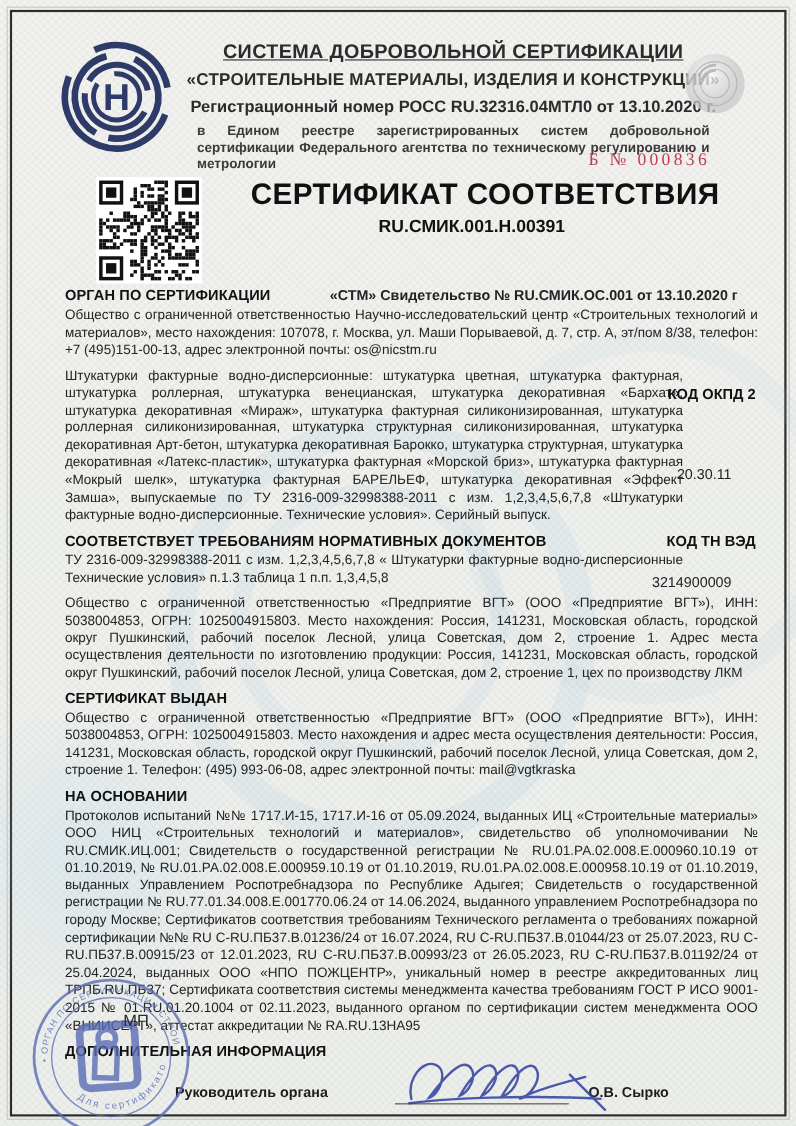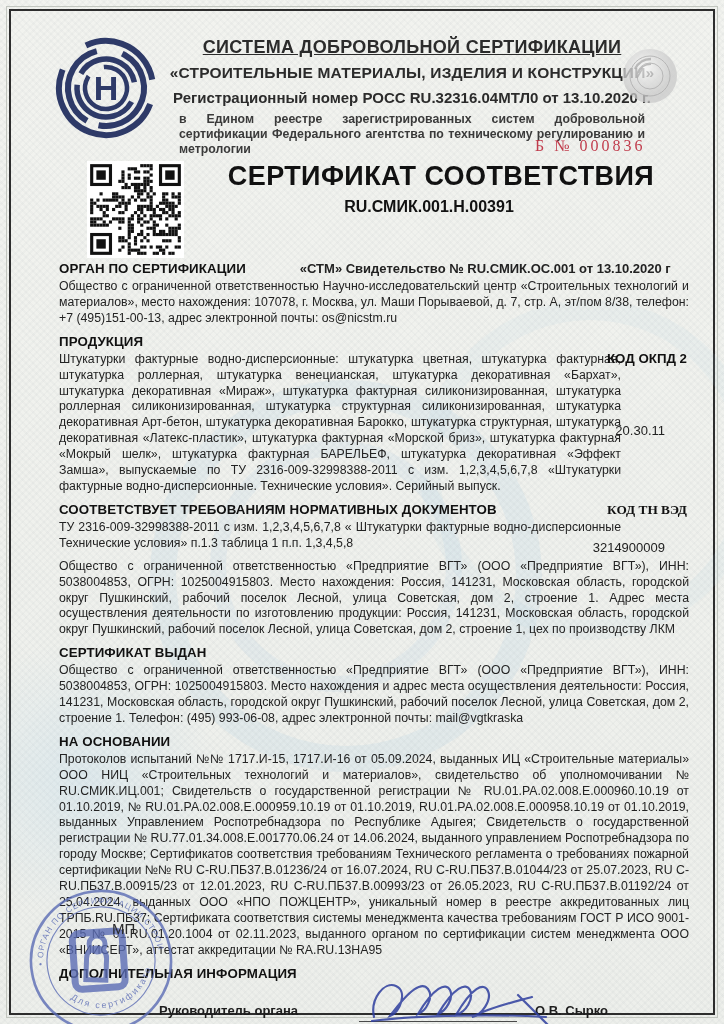--- a/index.html
+++ b/index.html
@@ -38,21 +38,21 @@
   
   .section{position:relative;margin-bottom:7px;}
   .sec-h{font-size:13.3px;font-weight:700;color:#111;letter-spacing:.1px;}
   .body{margin:3px 0 0 0;font-size:12.3px;line-height:15.9px;text-align:justify;color:#232323;}
   .organ-head{display:flex;align-items:baseline;}
   .organ-note{font-size:13px;font-weight:700;margin-left:54px;color:#222;text-align:right;}
   .w560{width:562px;}
   .code-label{position:absolute;right:2px;font-size:13.3px;font-weight:700;color:#111;}
   .code-value{position:absolute;right:24px;font-size:13px;color:#222;}
   .prod-label{top:17px;} .prod-value{top:89px;}
-  .comp-label{top:0px;font-family:Liberation Serif, serif;} .comp-value{top:38px;}
+  .comp-label{top:0px;} .comp-value{top:38px;}
   .mb0{margin-bottom:4px;}
   
   .sig-area{position:relative;margin-top:4px;}
   .sig-row{display:flex;align-items:flex-end;height:37px;margin-left:100px;margin-right:6px;}
   .sig-role{flex:0 0 200px;font-size:13px;font-weight:700;padding-bottom:4px;color:#1d1d1d;}
   .sig-line{flex:1;border-bottom:1.4px solid #4a4a4a;position:relative;height:100%;}
   .sig-line svg{position:absolute;left:6%;bottom:-10px;}
   .sig-name{flex:0 0 148px;font-size:13px;font-weight:700;padding:0 0 4px 18px;color:#1d1d1d;}
   .stamp{position:absolute;left:26px;top:886px;transform:rotate(-8deg);}
   .mp-label{position:absolute;left:88px;top:920px;font-size:15px;color:#2c2c2c;margin-left:24px;}
@@ -402,21 +402,20 @@
 
     <div class="section">
       <div class="organ-head">
         <span class="sec-h">ОРГАН ПО СЕРТИФИКАЦИИ</span>
         <span class="organ-note">«СТМ» Свидетельство № RU.СМИК.ОС.001 от 13.10.2020 г</span>
       </div>
       <p class="body">Общество с ограниченной ответственностью Научно-исследовательский центр «Строительных технологий и материалов», место нахождения: 107078, г. Москва, ул. Маши Порываевой, д. 7, стр. А, эт/пом 8/38, телефон: +7 (495)151-00-13, адрес электронной почты: os@nicstm.ru</p>
     </div>
 
     <div class="section">
-      <div class="sec-h">ПРОДУКЦИЯ</div>
       <p class="body w560">Штукатурки фактурные водно-дисперсионные: штукатурка цветная, штукатурка фактурная, штукатурка роллерная, штукатурка венецианская, штукатурка декоративная «Бархат», штукатурка декоративная «Мираж», штукатурка фактурная силиконизированная, штукатурка роллерная силиконизированная, штукатурка структурная силиконизированная, штукатурка декоративная Арт-бетон, штукатурка декоративная Барокко, штукатурка структурная, штукатурка декоративная «Латекс-пластик», штукатурка фактурная «Морской бриз», штукатурка фактурная «Мокрый шелк», штукатурка фактурная БАРЕЛЬЕФ, штукатурка декоративная «Эффект Замша», выпускаемые по ТУ 2316-009-32998388-2011 с изм. 1,2,3,4,5,6,7,8 «Штукатурки фактурные водно-дисперсионные. Технические условия». Серийный выпуск.</p>
       <div class="code-label prod-label">КОД ОКПД 2</div>
       <div class="code-value prod-value">20.30.11</div>
     </div>
 
     <div class="section">
       <div class="sec-h">СООТВЕТСТВУЕТ ТРЕБОВАНИЯМ НОРМАТИВНЫХ ДОКУМЕНТОВ</div>
       <p class="body w560">ТУ 2316-009-32998388-2011 с изм. 1,2,3,4,5,6,7,8 « Штукатурки фактурные водно-дисперсионные Технические условия» п.1.3  таблица 1 п.п. 1,3,4,5,8</p>
       <div class="code-label comp-label">КОД ТН ВЭД</div>
       <div class="code-value comp-value">3214900009</div>

